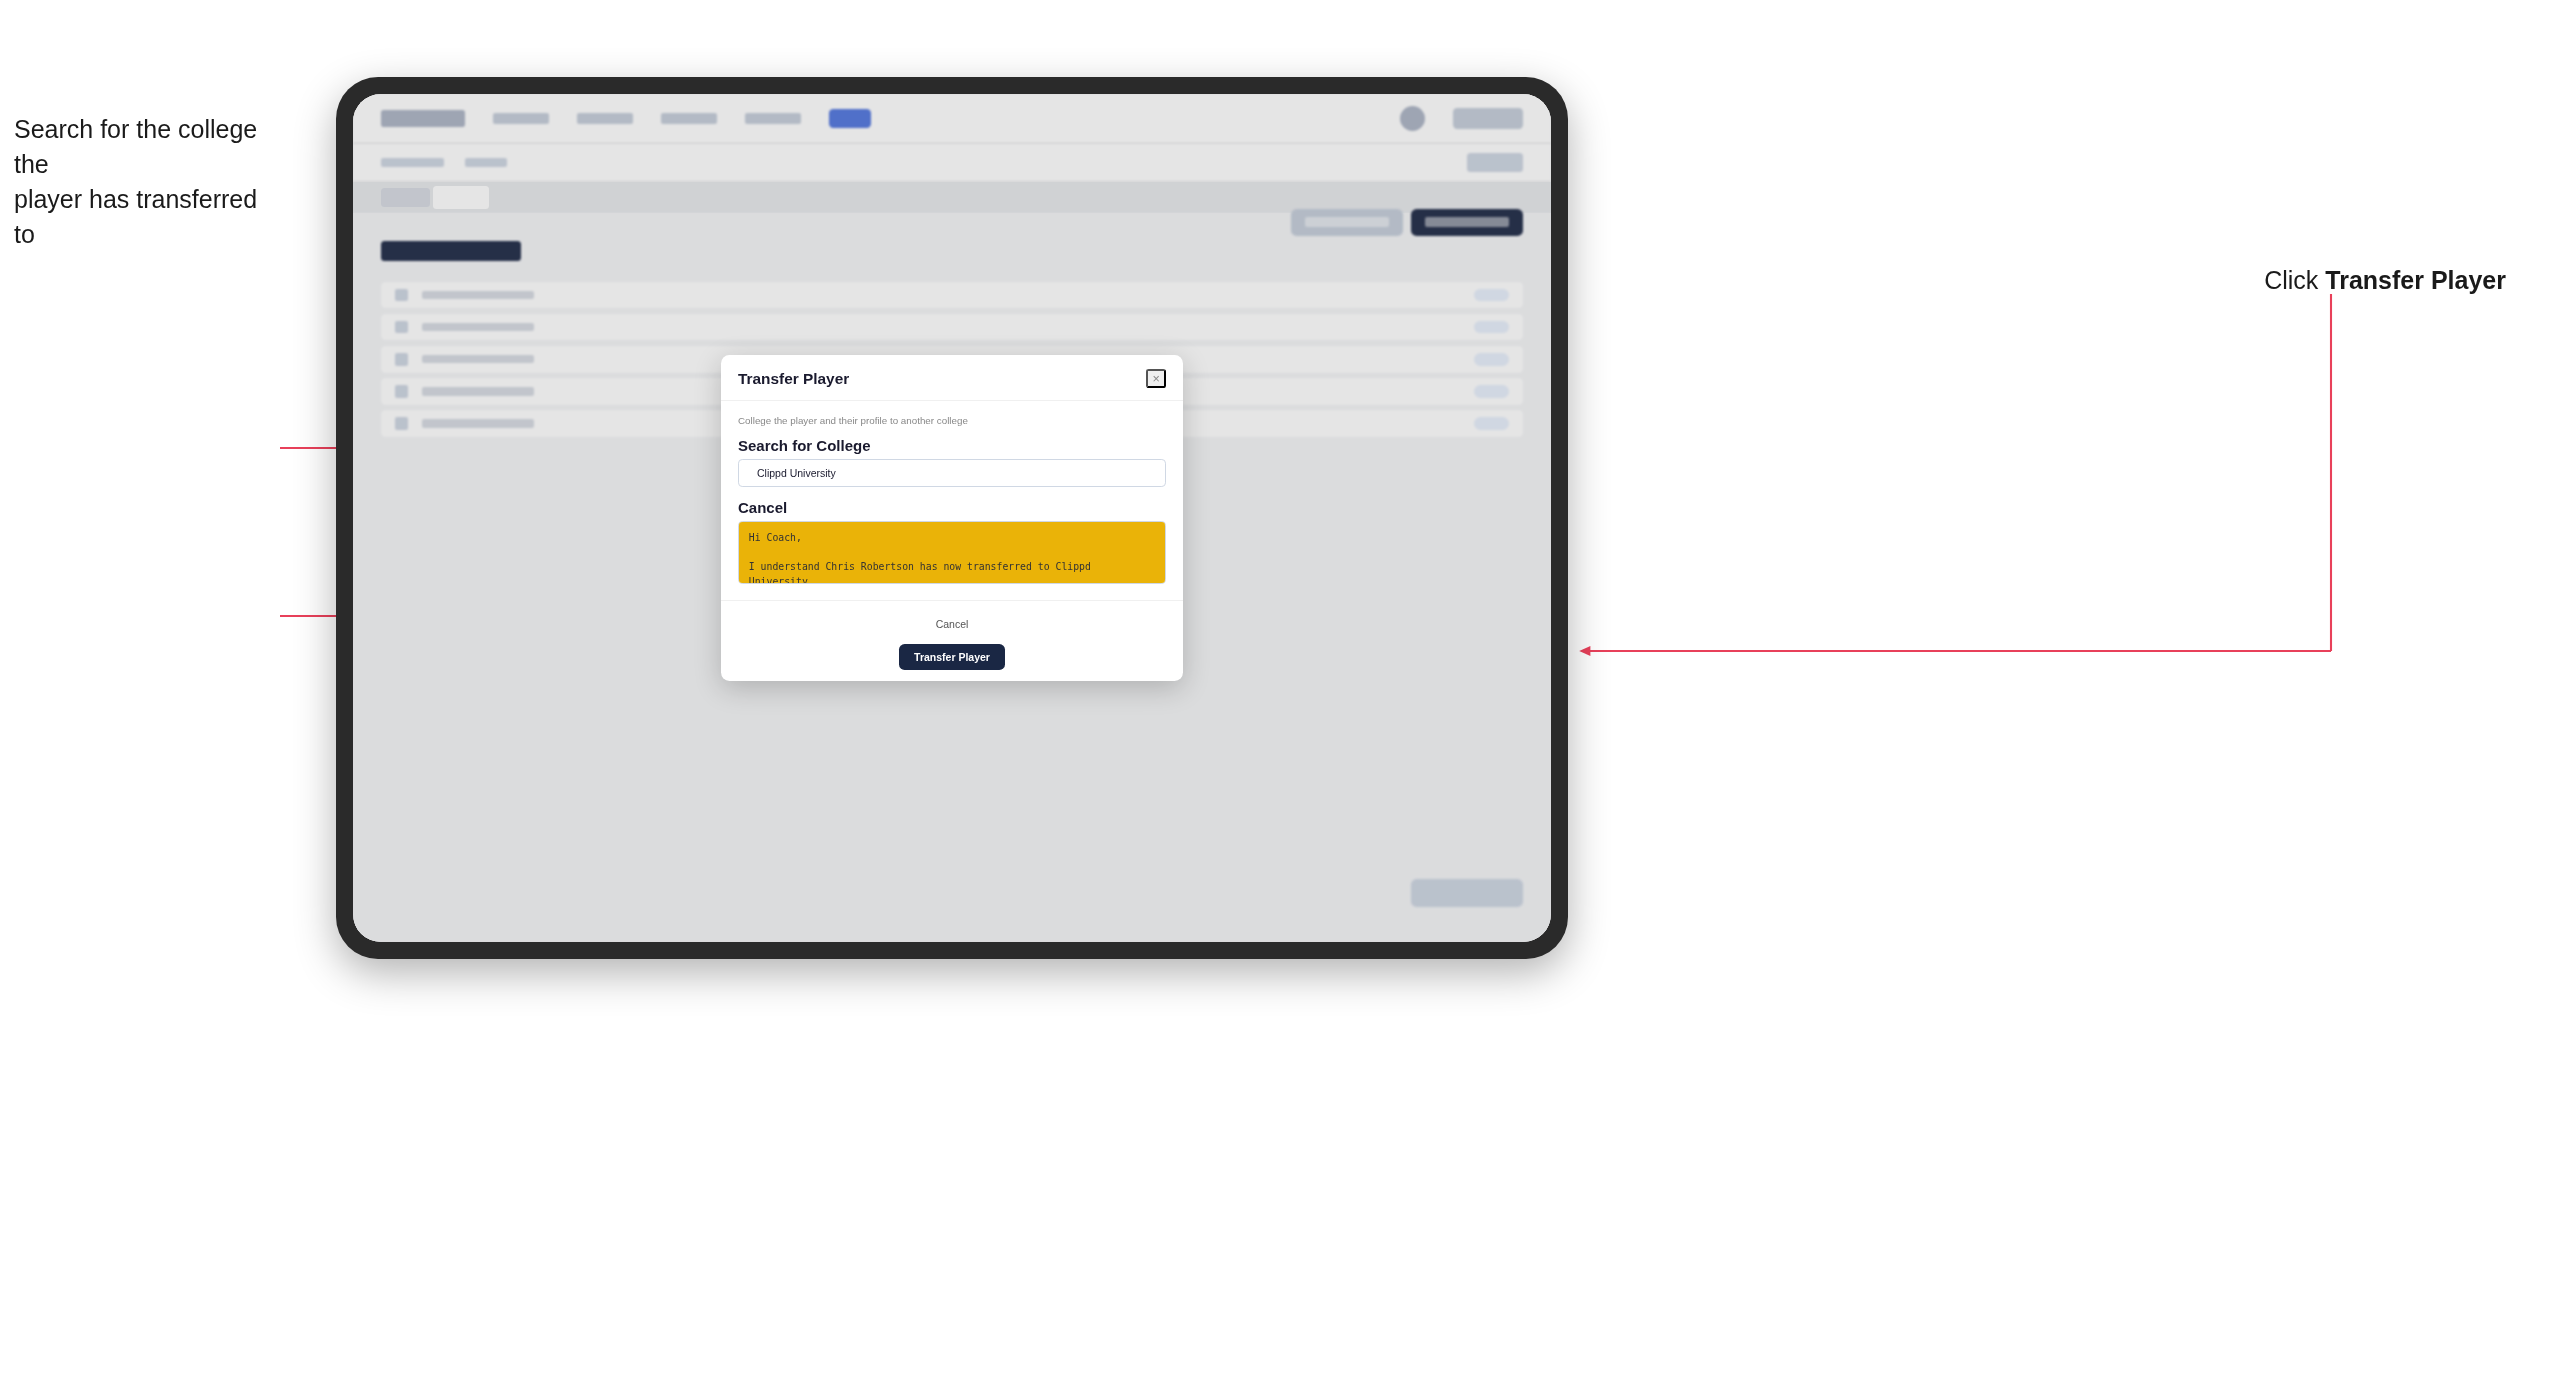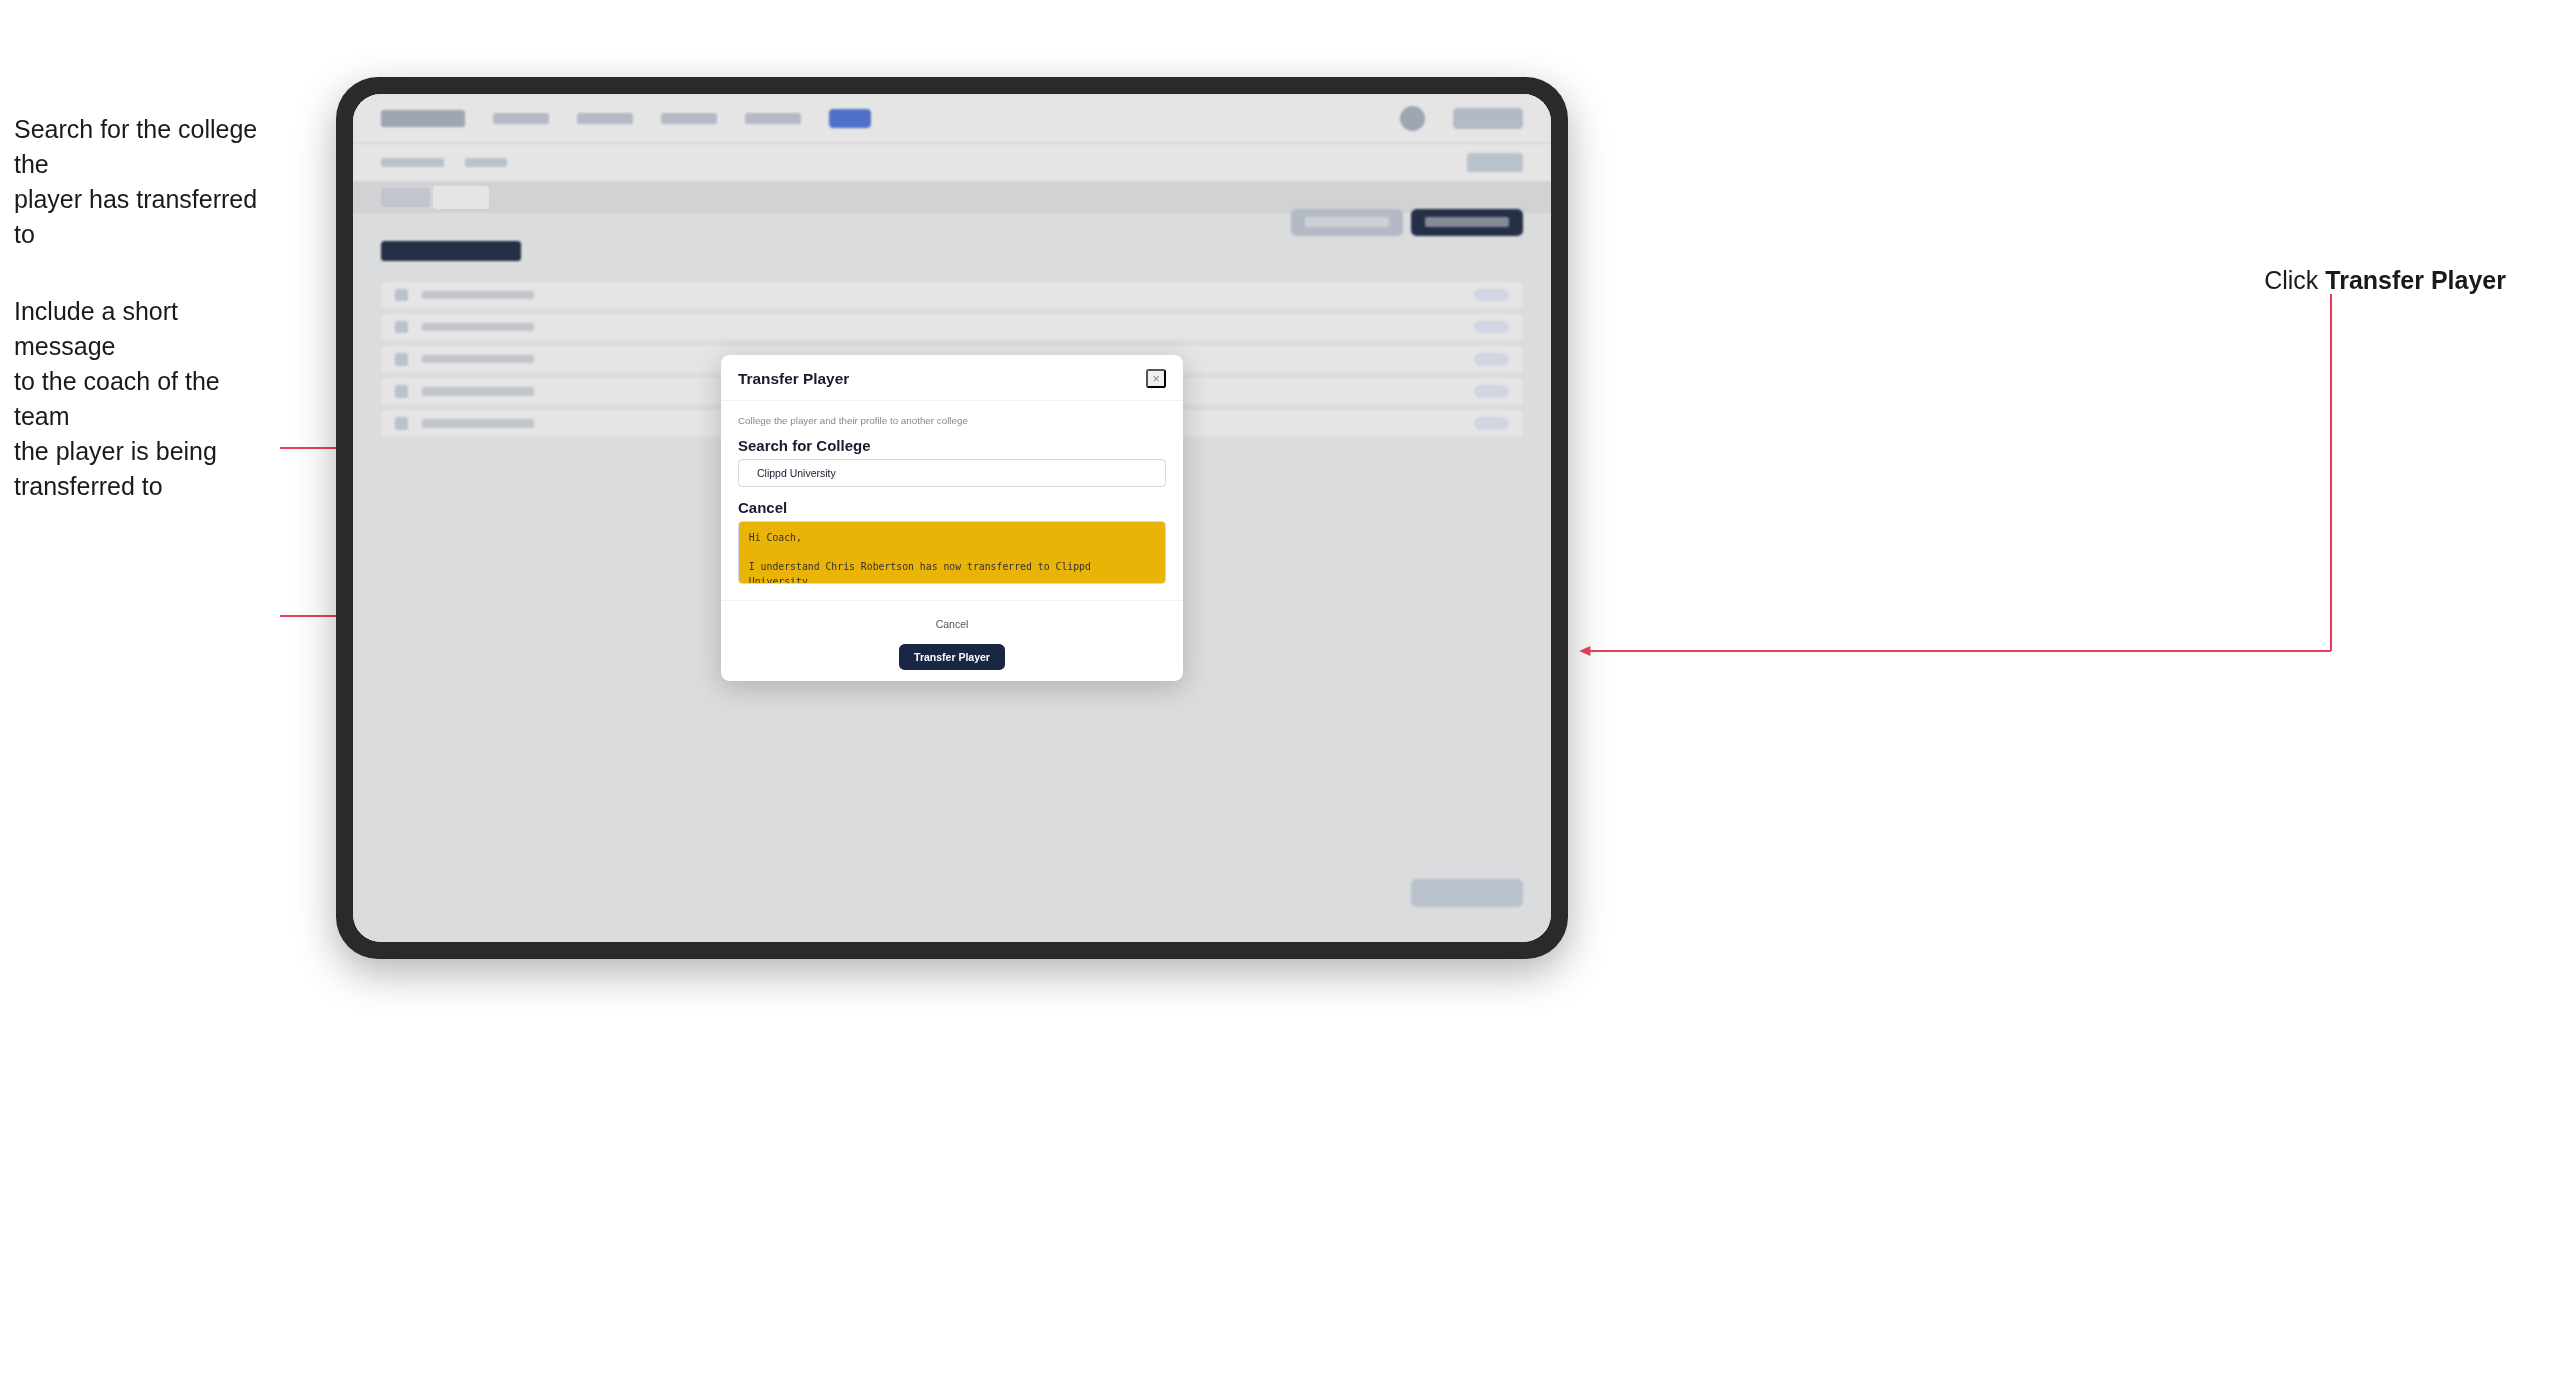--- a/index.html
+++ b/index.html
@@ -358,21 +358,20 @@
       width: 2576px;
       height: 1386px;
       pointer-events: none;
     }
   </style>
 </head>
 <body>
 
 <div class="annotation-left">
   <div class="annotation-text">Search for the college the<br>player has transferred to</div>
-  <div class="annotation-text">Include a short message<br>to the coach of the team<br>the player is being<br>transferred to</div>
 </div>
 
 <div class="annotation-right">
   <span>Click</span>
   <strong>Transfer Player</strong>
 </div>
 
 <svg class="arrows" xmlns="http://www.w3.org/2000/svg" viewBox="0 0 3680 1980" width="2576" height="1386">
 
   <line x1="400" y1="640" x2="610" y2="640" stroke="#e8405a" stroke-width="3"></line>

